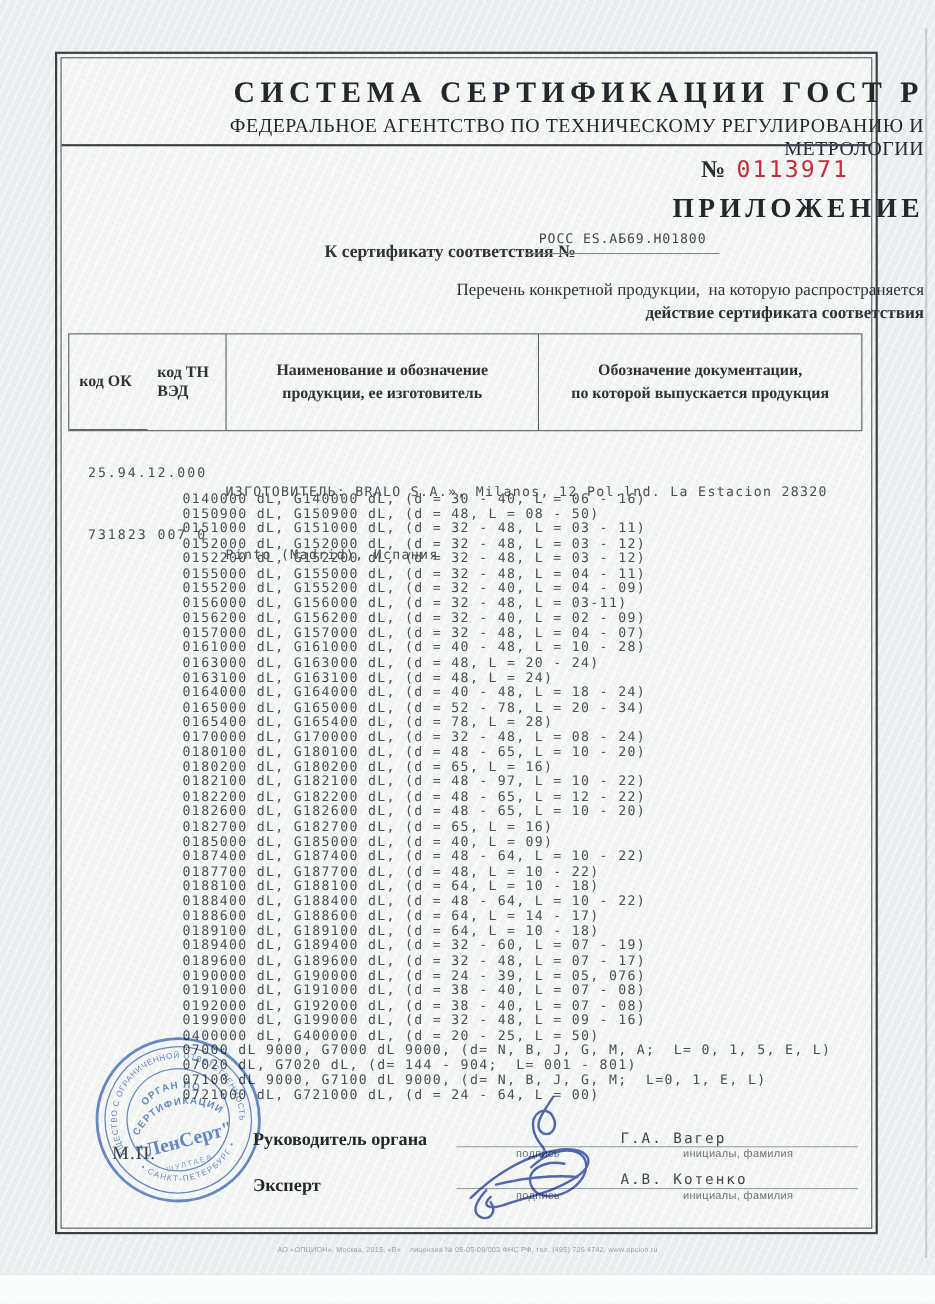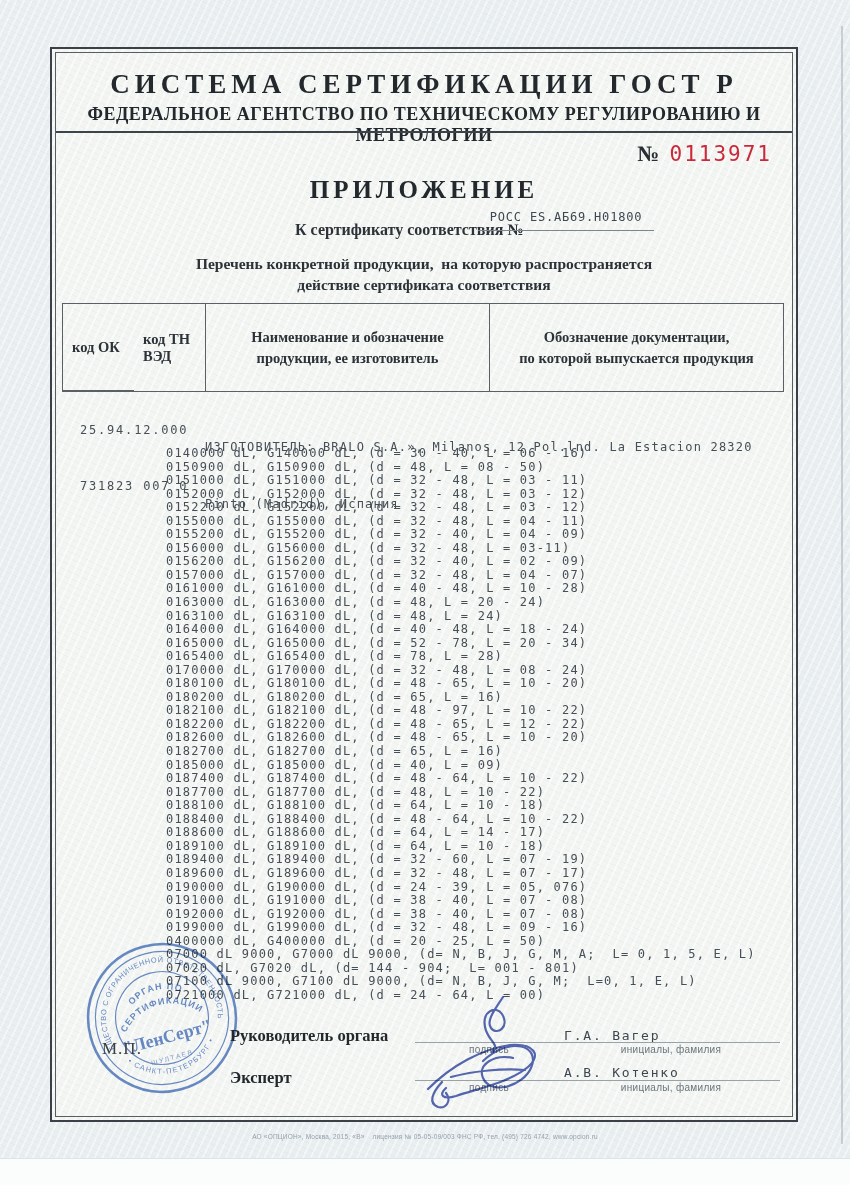--- a/index.html
+++ b/index.html
@@ -15,33 +15,33 @@
   .frame{
     position:absolute;left:50px;top:47px;width:744px;height:1071px;
     border:2px solid #3a4046;
     background-color:#f2f5f2;
     background-image:
       repeating-linear-gradient(115deg, rgba(255,255,255,.55) 0 2px, transparent 2px 8px),
       repeating-linear-gradient(25deg, rgba(203,214,206,.14) 0 1px, transparent 1px 6px);
   }
   .frame-inner{position:absolute;inset:3px;border:1px solid #575d64;pointer-events:none;}
   .abs{position:absolute;}
-  .ctr{left:0;width:100%;text-align:center;}
+  .ctr{left:0;width:100%;text-align:right;padding-left:44px;}
   .sys-title{top:20px;font-size:27px;font-weight:bold;letter-spacing:5px;color:#23282d;}
-  .agency-title{top:55px;font-size:18px;font-weight:bold;letter-spacing:.5px;color:#23282d;}
+  .agency-title{top:55px;font-size:18px;font-weight:normal;letter-spacing:.5px;color:#23282d;}
   .rule{top:82px;left:4px;right:4px;border-top:2px solid #3d434a;height:0;}
   .form-number{top:92px;right:24px;display:flex;align-items:baseline;gap:10px;}
   .form-number .pfx{font-size:22px;font-weight:bold;color:#2a2f34;}
   .form-number .num{font-family:"DejaVu Sans Mono",monospace;font-size:21px;letter-spacing:2px;color:#c9293a;}
   .appendix{top:127px;font-size:25px;font-weight:bold;letter-spacing:4px;color:#23282d;}
   .cert-label{left:243px;top:172px;font-size:16px;font-weight:bold;white-space:pre;}
   .cert-value{left:426px;top:156px;width:176px;height:26px;border-bottom:1px solid #7d858d;
     text-align:center;font-family:"DejaVu Sans Mono",monospace;font-size:12px;letter-spacing:.8px;
     color:#3e474f;padding-top:5px;box-sizing:border-box;white-space:pre;}
-  .scope1{top:206px;font-size:15.5px;font-weight:bold;white-space:pre;}
+  .scope1{top:206px;font-size:15.5px;font-weight:normal;white-space:pre;}
   .scope2{top:227px;font-size:15.5px;font-weight:bold;}
   .tbl{left:10px;top:254px;width:722px;height:89px;border:1px solid #5a6066;display:flex;box-sizing:border-box;}
   .tbl .c1{width:143px;border-right:1px solid #5a6066;display:flex;flex-direction:row;box-sizing:border-box;}
   .tbl .c1 .cell{flex:1;display:flex;align-items:center;padding-left:9px;font-size:14.5px;font-weight:600;}
   .tbl .c1 .cell.top{border-bottom:1px solid #5a6066;}
   .tbl .c2{width:284px;border-right:1px solid #5a6066;box-sizing:border-box;}
   .tbl .c3{flex:1;}
   .tbl .hc{display:flex;flex-direction:column;justify-content:center;text-align:center;
     font-size:14.5px;font-weight:600;line-height:21px;}
   .mono{font-family:"DejaVu Sans Mono",monospace;color:#464e56;white-space:pre;}

